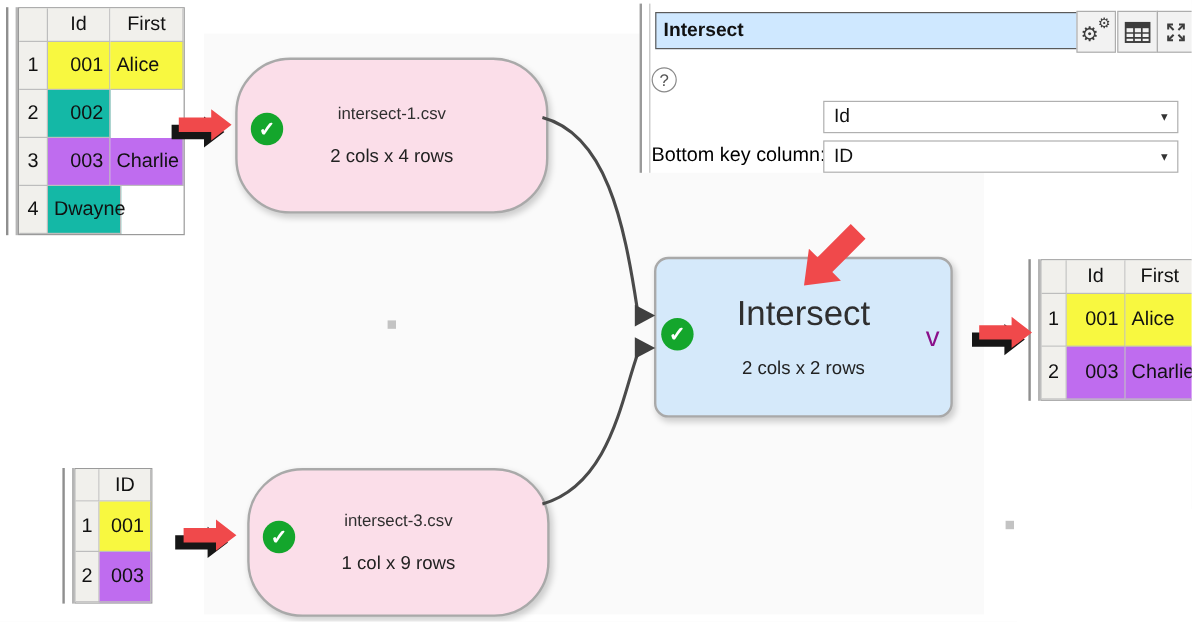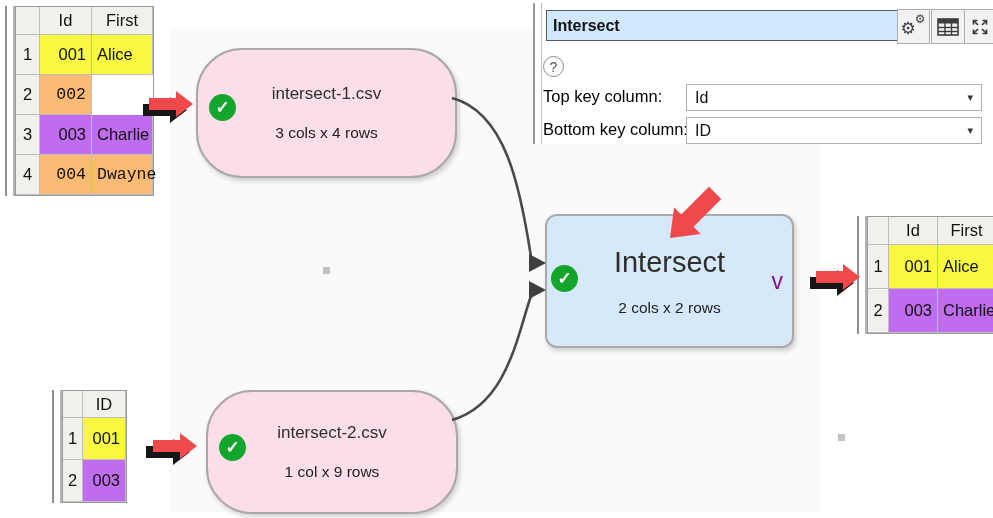--- a/index.html
+++ b/index.html
@@ -11,21 +11,21 @@
   }
   
   .canvas{position:absolute;left:170px;top:28px;width:650px;height:484px;background:#fafafa;}
   .grid-dot{position:absolute;width:7px;height:7px;background:#c3c3c3;}
 
   
   .node{position:absolute;border:2px solid #a9a9a9;box-shadow:2px 3px 5px rgba(0,0,0,.18);
         display:flex;flex-direction:column;align-items:center;justify-content:center;z-index:10;}
   .node-pink{background:#fbdee9;border-radius:46px;}
   .node-blue{background:#d5e9fa;border-radius:12px;}
-  .node-title{color:#2f2f2f;font-size:17px;}
+  .node-title{color:#2f2f2f;font-size:14px;}
   .node-sub{color:#222;font-size:15.5px;margin-top:20px;}
   .node-blue .node-title{font-size:29px;}
   .check{position:absolute;width:27px;height:27px;border-radius:50%;background:#14a62c;
          display:flex;align-items:center;justify-content:center;color:#fff;font-size:17px;font-weight:bold;}
   .v-marker{position:absolute;right:9px;top:50%;transform:translateY(-50%);
             color:#8a0f8a;font-size:23px;line-height:1;}
 
   
   .dtable{position:absolute;display:flex;z-index:15;}
   .grab{width:6px;border-left:2px solid #8f8f8f;border-right:2px solid #b5b5b5;background:#fff;}
@@ -33,21 +33,21 @@
   .trow{display:flex;}
   .cell{border-right:1px solid #bdbdbd;border-bottom:1px solid #bdbdbd;
         display:flex;align-items:center;font-size:16.5px;box-sizing:border-box;padding:0 5px;}
   .hcell,.ncell{background:#f1f0ec;}
   .hcell{justify-content:center;}
   .ncell{justify-content:center;}
   .num{justify-content:flex-end;}
   .txt{justify-content:flex-start;}
   .hl-y{background:#f8f840;}
   .hl-p{background:#bf6cef;}
-  .hl-g{background:#fdba74;font-family:Liberation Mono, monospace;}
+  .hl-g{background:#14b8a6;}
 
   
   .panel{position:absolute;left:533px;top:3px;width:460px;height:141px;background:#fff;z-index:20;}
   .panel .grabv{position:absolute;left:0;top:0;bottom:0;width:6px;border-left:2px solid #9a9a9a;border-right:1px solid #c0c0c0;}
   .title-field{position:absolute;left:13px;top:7px;width:342px;height:29px;
       background:#cfe8ff;border:1px solid #5a5a5a;font-family:"Liberation Sans",sans-serif;
       font-size:16px;font-weight:bold;color:#111;padding:0 6px;box-sizing:content-box;}
   .tbtn{position:absolute;top:6px;height:33px;background:#f2f2f2;border:1px solid #adadad;
         display:flex;align-items:center;justify-content:center;cursor:default;}
   .help-row{position:absolute;left:10px;top:53px;display:flex;align-items:center;}
@@ -66,26 +66,26 @@
 <body>
 
 <div class="canvas">
   <div class="grid-dot" style="left:153px;top:239px;"></div>
   <div class="grid-dot" style="left:668px;top:406px;"></div>
 </div>
 
 <div class="node node-pink" style="left:196px;top:48px;width:257px;height:126px;">
   <div class="check" style="left:11px;top:44px;">✓</div>
   <div class="node-title">intersect-1.csv</div>
-  <div class="node-sub">3 cols x 4 rows</div>
+  <div class="node-sub">2 cols x 4 rows</div>
 </div>
 
 <div class="node node-pink" style="left:206px;top:390px;width:248px;height:120px;">
   <div class="check" style="left:11px;top:42px;">✓</div>
-  <div class="node-title">intersect-2.csv</div>
+  <div class="node-title">intersect-3.csv</div>
   <div class="node-sub">1 col x 9 rows</div>
 </div>
 
 <div class="node node-blue" style="left:545px;top:214px;width:245px;height:130px;">
   <div class="check" style="left:4px;top:49px;">✓</div>
   <div class="node-title">Intersect</div>
   <div class="node-sub">2 cols x 2 rows</div>
   <div class="v-marker">v</div>
 </div>
 
@@ -106,21 +106,20 @@
       <div class="cell ncell" style="width:24px;">2</div>
       <div class="cell num hl-g" style="width:52px;">002</div>
     </div>
     <div class="trow" style="height:40px;">
       <div class="cell ncell" style="width:24px;">3</div>
       <div class="cell num hl-p" style="width:52px;">003</div>
       <div class="cell txt hl-p" style="width:61px;">Charlie</div>
     </div>
     <div class="trow" style="height:40px;">
       <div class="cell ncell" style="width:24px;">4</div>
-      <div class="cell num hl-g" style="width:52px;">004</div>
       <div class="cell txt hl-g" style="width:61px;">Dwayne</div>
     </div>
   </div>
 </div>
 
 <div class="dtable" style="left:52px;top:390px;">
   <div class="grab"></div>
   <div class="tbl">
     <div class="trow" style="height:27px;">
       <div class="cell ncell" style="width:20px;"></div>
@@ -188,21 +187,20 @@
         <polyline points="3.5,12.5 3.5,16.5 7.5,16.5"></polyline>
       <line x1="12" y1="12" x2="16.5" y2="16.5"></line>
         <polyline points="12.5,16.5 16.5,16.5 16.5,12.5"></polyline>
     </svg>
   </div>
 
   <div class="help-row">
     <div class="qicon">?</div>
   </div>
 
-  <div class="frow-label" style="top:84px;">Top key column:</div>
   <div class="dropdown" style="top:81px;">
     <span>Id</span>
     <span class="dd-caret">▾</span>
   </div>
 
   <div class="frow-label" style="top:117px;">Bottom key column:</div>
   <div class="dropdown" style="top:114px;">
     <span>ID</span>
     <span class="dd-caret">▾</span>
   </div>

